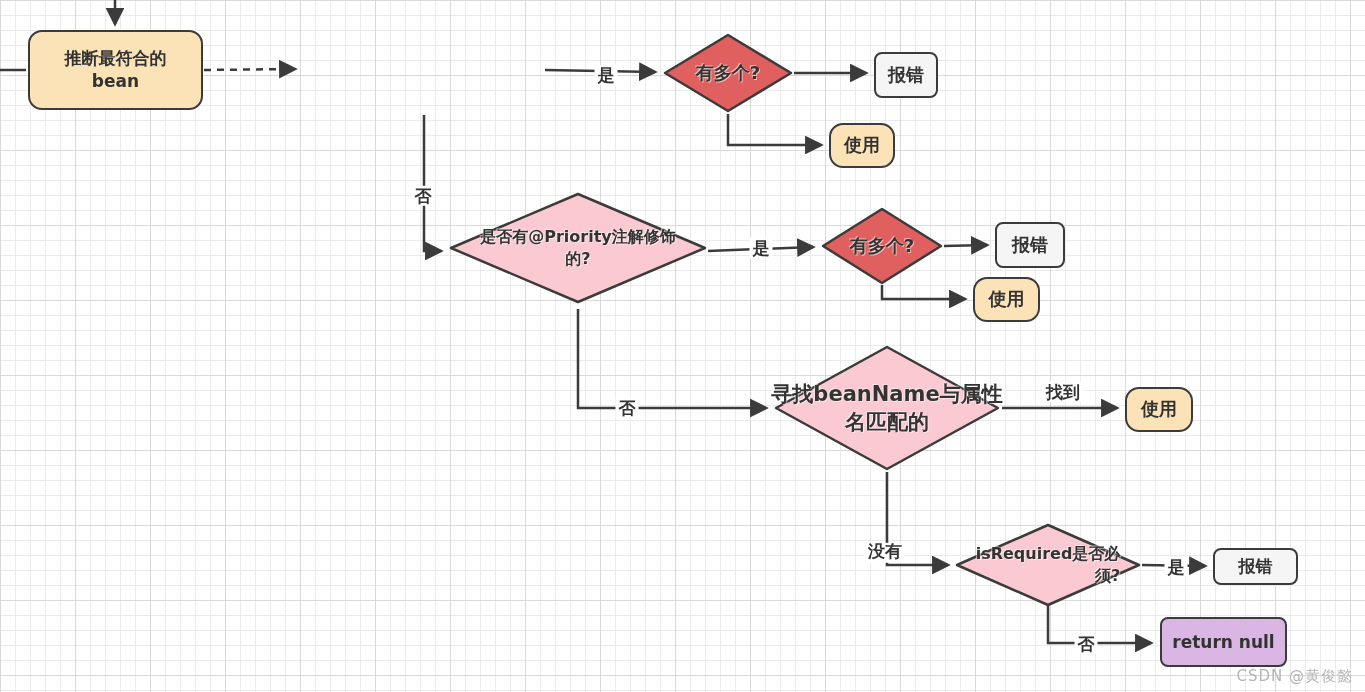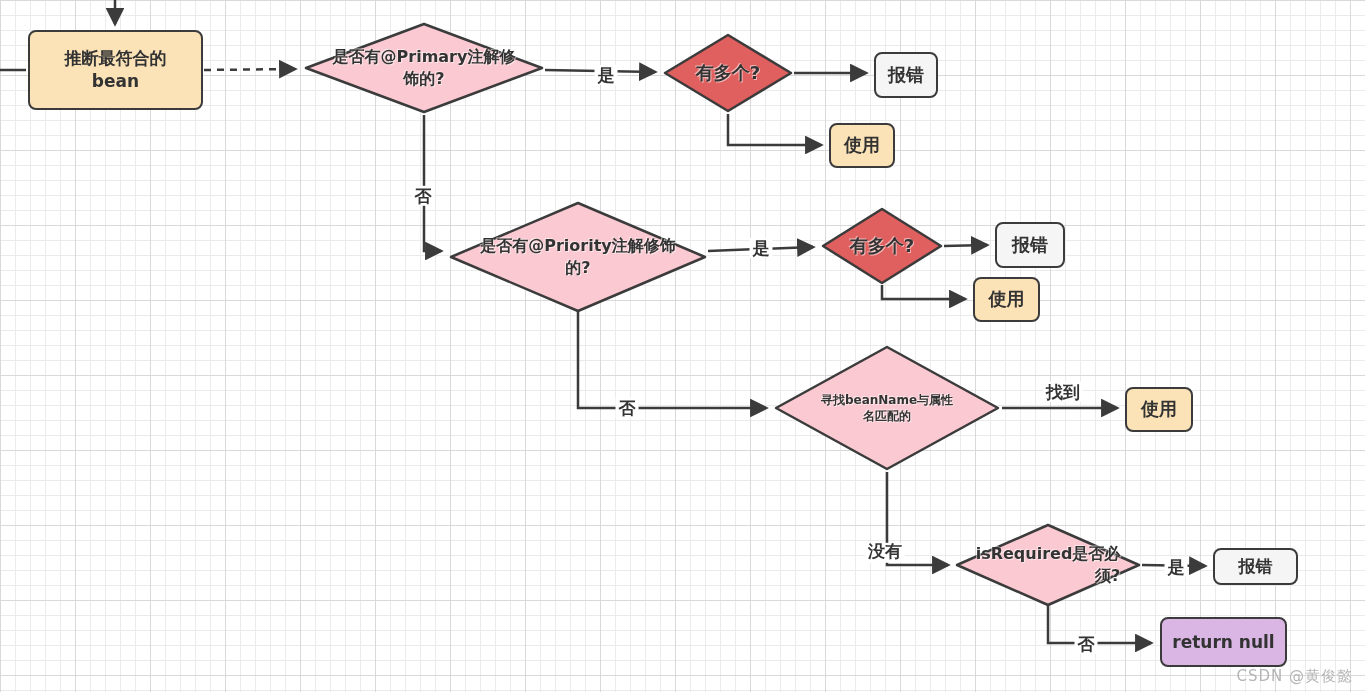--- a/index.html
+++ b/index.html
@@ -15,21 +15,21 @@
     background-size:75px 75px,75px 75px,15px 15px,15px 15px;
   }
   .edges{position:absolute;left:0;top:0;pointer-events:none;}
   .node-box{
     position:absolute;box-sizing:border-box;
     border:2.5px solid #3b3b3b;border-radius:8px;
     display:flex;align-items:center;justify-content:center;
     font-weight:bold;color:#333;text-align:center;white-space:pre-line;
     line-height:1.35;
   }
-  .fill-process{background:#FBE3B7;}
+  .fill-process{background:#FBE3B7;border-radius:14px;}
   .fill-error{background:#F5F5F5;}
   .fill-return{background:#D9B6E4;}
   .diamond{position:absolute;}
   .diamond svg{display:block;overflow:visible;}
   .dtext{
     position:absolute;left:50%;top:50%;transform:translate(-50%,-50%);
     display:flex;align-items:center;justify-content:center;
     font-weight:bold;color:#333;text-align:center;white-space:pre-line;
     line-height:1.35;
     text-shadow:1px 1px 0 rgba(255,255,255,.55),-1px -1px 0 rgba(255,255,255,.55);
@@ -70,40 +70,33 @@
       <path d="M1002,408 L1117,408" marker-end="url(#arrow)"></path>
       <path d="M887,472 L887,565 L948,565" marker-end="url(#arrow)"></path>
       <path d="M1142,565 L1205,566" marker-end="url(#arrow)"></path>
       <path d="M1048,606 L1048,643 L1151,643" marker-end="url(#arrow)"></path>
     </g>
   </svg>
 
   <div class="node-box fill-process" style="left:28px;top:30px;width:175px;height:80px;font-size:17px;">推断最符合的
 bean</div>
 
-  <div class="diamond" style="left:304px;top:22px;">
-    <svg width="240" height="92">
-        <polygon points="120,2 238,46 120,90 2,46" fill="#FAC9D1" stroke="#3b3b3b" stroke-width="2.5" stroke-linejoin="round"></polygon>
-      </svg>
-    <div class="dtext" style="width:250px;font-size:16px;">是否有@Primary注解修
-饰的?</div>
-  </div>
 
   <div class="diamond" style="left:663px;top:33px;">
     <svg width="130" height="80">
         <polygon points="65,2 128,40 65,78 2,40" fill="#E05F5F" stroke="#3b3b3b" stroke-width="2.5" stroke-linejoin="round"></polygon>
       </svg>
     <div class="dtext" style="width:120px;font-size:18px;">有多个?</div>
   </div>
 
   <div class="node-box fill-error" style="left:874px;top:52px;width:64px;height:46px;font-size:18px;">报错</div>
 
   <div class="node-box fill-process" style="left:829px;top:123px;width:66px;height:45px;font-size:18px;">使用</div>
 
-  <div class="diamond" style="left:449px;top:201px;">
+  <div class="diamond" style="left:449px;top:192px;">
     <svg width="258" height="112">
         <polygon points="129,2 256,56 129,110 2,56" fill="#FAC9D1" stroke="#3b3b3b" stroke-width="2.5" stroke-linejoin="round"></polygon>
       </svg>
     <div class="dtext" style="width:290px;font-size:16px;">是否有@Priority注解修饰
 的?</div>
   </div>
 
   <div class="diamond" style="left:821px;top:207px;">
     <svg width="122" height="78">
         <polygon points="61,2 120,39 61,76 2,39" fill="#E05F5F" stroke="#3b3b3b" stroke-width="2.5" stroke-linejoin="round"></polygon>
@@ -112,21 +105,21 @@
   </div>
 
   <div class="node-box fill-error" style="left:995px;top:222px;width:70px;height:46px;font-size:18px;">报错</div>
 
   <div class="node-box fill-process" style="left:973px;top:277px;width:67px;height:45px;font-size:18px;">使用</div>
 
   <div class="diamond" style="left:774px;top:345px;">
     <svg width="226" height="126">
         <polygon points="113,2 224,63 113,124 2,63" fill="#FAC9D1" stroke="#3b3b3b" stroke-width="2.5" stroke-linejoin="round"></polygon>
       </svg>
-    <div class="dtext" style="width:240px;font-size:12px;">寻找beanName与属性
+    <div class="dtext" style="width:240px;font-size:21px;">寻找beanName与属性
 名匹配的</div>
   </div>
 
   <div class="node-box fill-process" style="left:1125px;top:387px;width:68px;height:45px;font-size:18px;">使用</div>
 
   <div class="diamond" style="left:955px;top:523px;">
     <svg width="186" height="84">
         <polygon points="93,2 184,42 93,82 2,42" fill="#FAC9D1" stroke="#3b3b3b" stroke-width="2.5" stroke-linejoin="round"></polygon>
       </svg>
     <div class="dtext" style="width:180px;font-size:16px;text-align:right;">isRequired是否必

